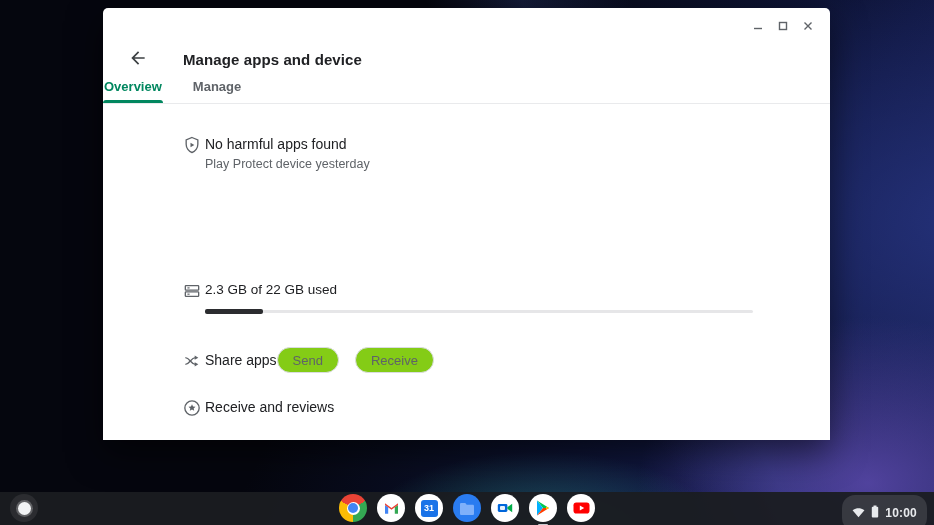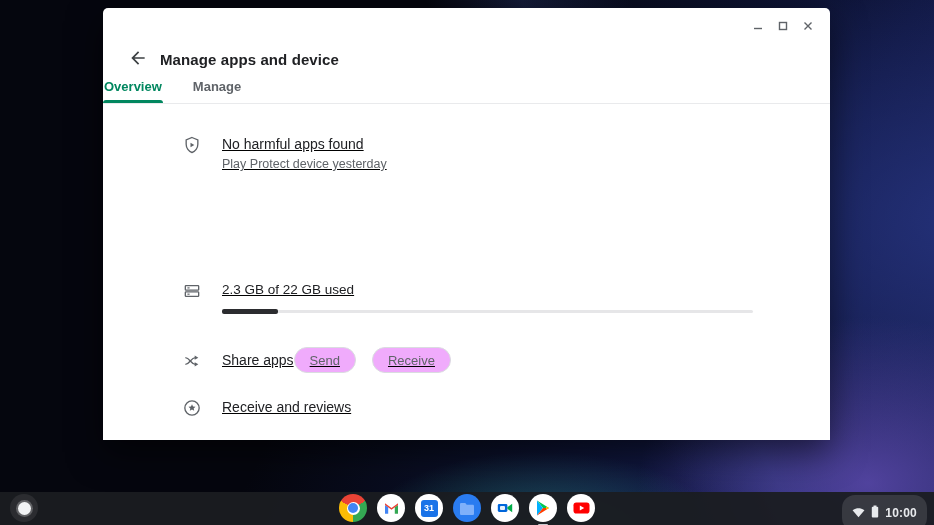--- a/index.html
+++ b/index.html
@@ -26,54 +26,54 @@
   }
   .caption-controls{
     position:absolute;top:11px;right:14px;display:flex;gap:9px;
   }
   .caption-btn{
     width:16px;height:16px;display:flex;align-items:center;justify-content:center;
     background:none;border:none;padding:0;cursor:default;
   }
   .win-header{
     position:absolute;top:38px;left:24px;right:24px;height:26px;
-    display:flex;align-items:center;gap:11px;
+    display:flex;align-items:center;gap:34px;
   }
   .back-btn{background:none;border:none;padding:0;width:22px;height:22px;
     display:flex;align-items:center;justify-content:center;}
   .win-title{font-size:15px;font-weight:700;color:#202124;letter-spacing:.1px;margin:0;}
   .tabbar{
     position:absolute;top:72px;left:0;right:0;height:23px;
     display:flex;align-items:flex-end;gap:29px;
     border-bottom:1px solid #e9eaec;
   }
   .tab{
     position:relative;font-size:13px;font-weight:700;color:#5f6368;
     padding:0 1px 9px 1px;background:none;border:none;cursor:default;
   }
   .tab.active{color:#01875f;}
   .tab.active::after{
     content:"";position:absolute;left:0;right:0;bottom:0;height:3px;
     background:#01875f;border-radius:3px 3px 0 0;
   }
   
-  .row{position:absolute;left:79px;right:77px;display:flex;gap:20px;text-decoration:underline;}
+  .row{position:absolute;left:79px;right:77px;display:flex;gap:3px;}
   .row-icon{flex:0 0 20px;display:flex;justify-content:center;padding-top:1px;}
   .row-body{flex:1;min-width:0;}
   .row-title{font-size:14px;color:#202124;line-height:20px;}
   .row-sub{font-size:12.5px;color:#5f6368;line-height:18px;margin-top:1px;}
   .row-actions{display:flex;gap:30px;margin-top:13px;}
   .link-btn{background:none;border:none;padding:0;font-size:13px;font-weight:700;
     color:#01875f;font-family:"Liberation Sans",sans-serif;cursor:default;}
   .progress-track{margin-top:10px;height:3px;background:#e6e6e8;border-radius:2px;position:relative;}
   .progress-fill{position:absolute;left:0;top:-1px;height:5px;background:#2b2c2f;border-radius:2px;}
   .share-row{align-items:center;}
   .share-buttons{display:flex;gap:16px;}
   .pill-btn{height:26px;padding:0 15px;border:1px solid #dadce0;border-radius:14px;
-    background:#f0abfc;color:#5f6368;font-size:13px;font-family:"Liberation Sans",sans-serif;cursor:default;}
+    background:#84cc16;color:#5f6368;font-size:13px;font-family:"Liberation Sans",sans-serif;cursor:default;}
   
   .shelf{
     position:absolute;left:0;right:0;bottom:0;height:33px;
     background:rgba(26,28,33,0.95);display:flex;align-items:center;
   }
   .launcher{
     position:absolute;left:10px;top:2px;width:28px;height:28px;border-radius:50%;
     background:rgba(255,255,255,0.08);border:none;display:flex;align-items:center;justify-content:center;
   }
   .launcher-dot{width:13px;height:13px;border-radius:50%;background:#f1f3f4;

